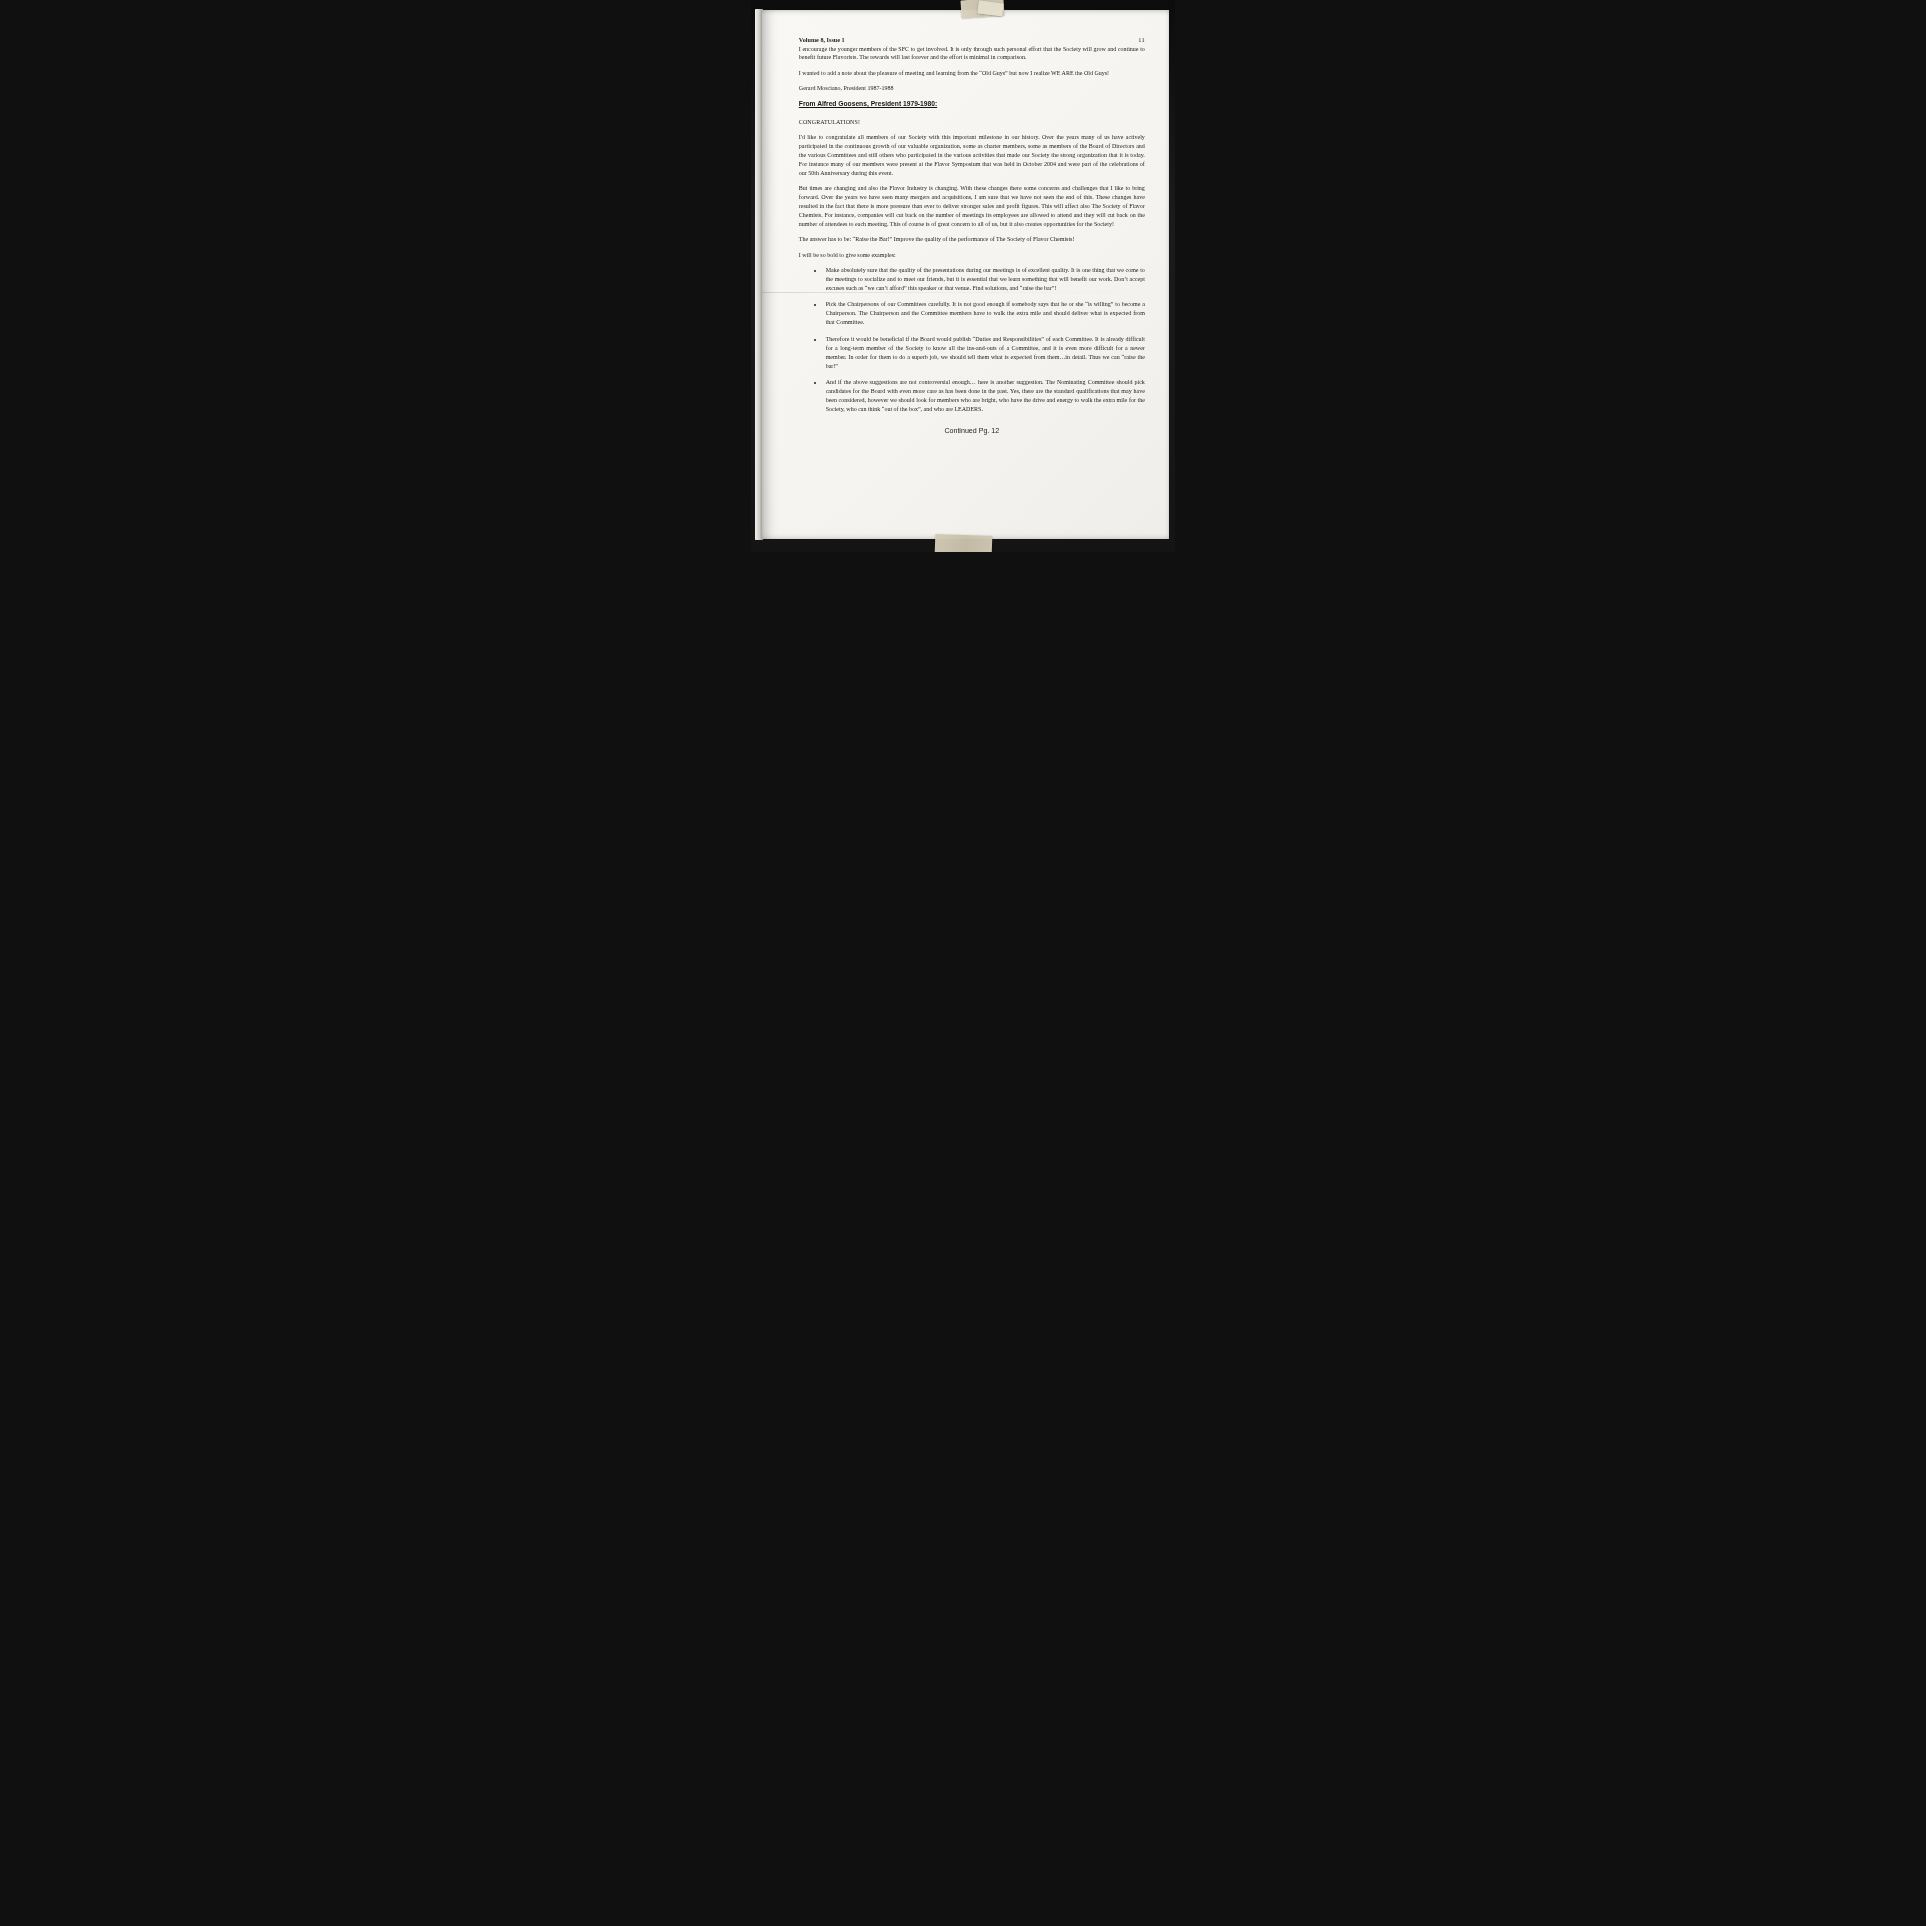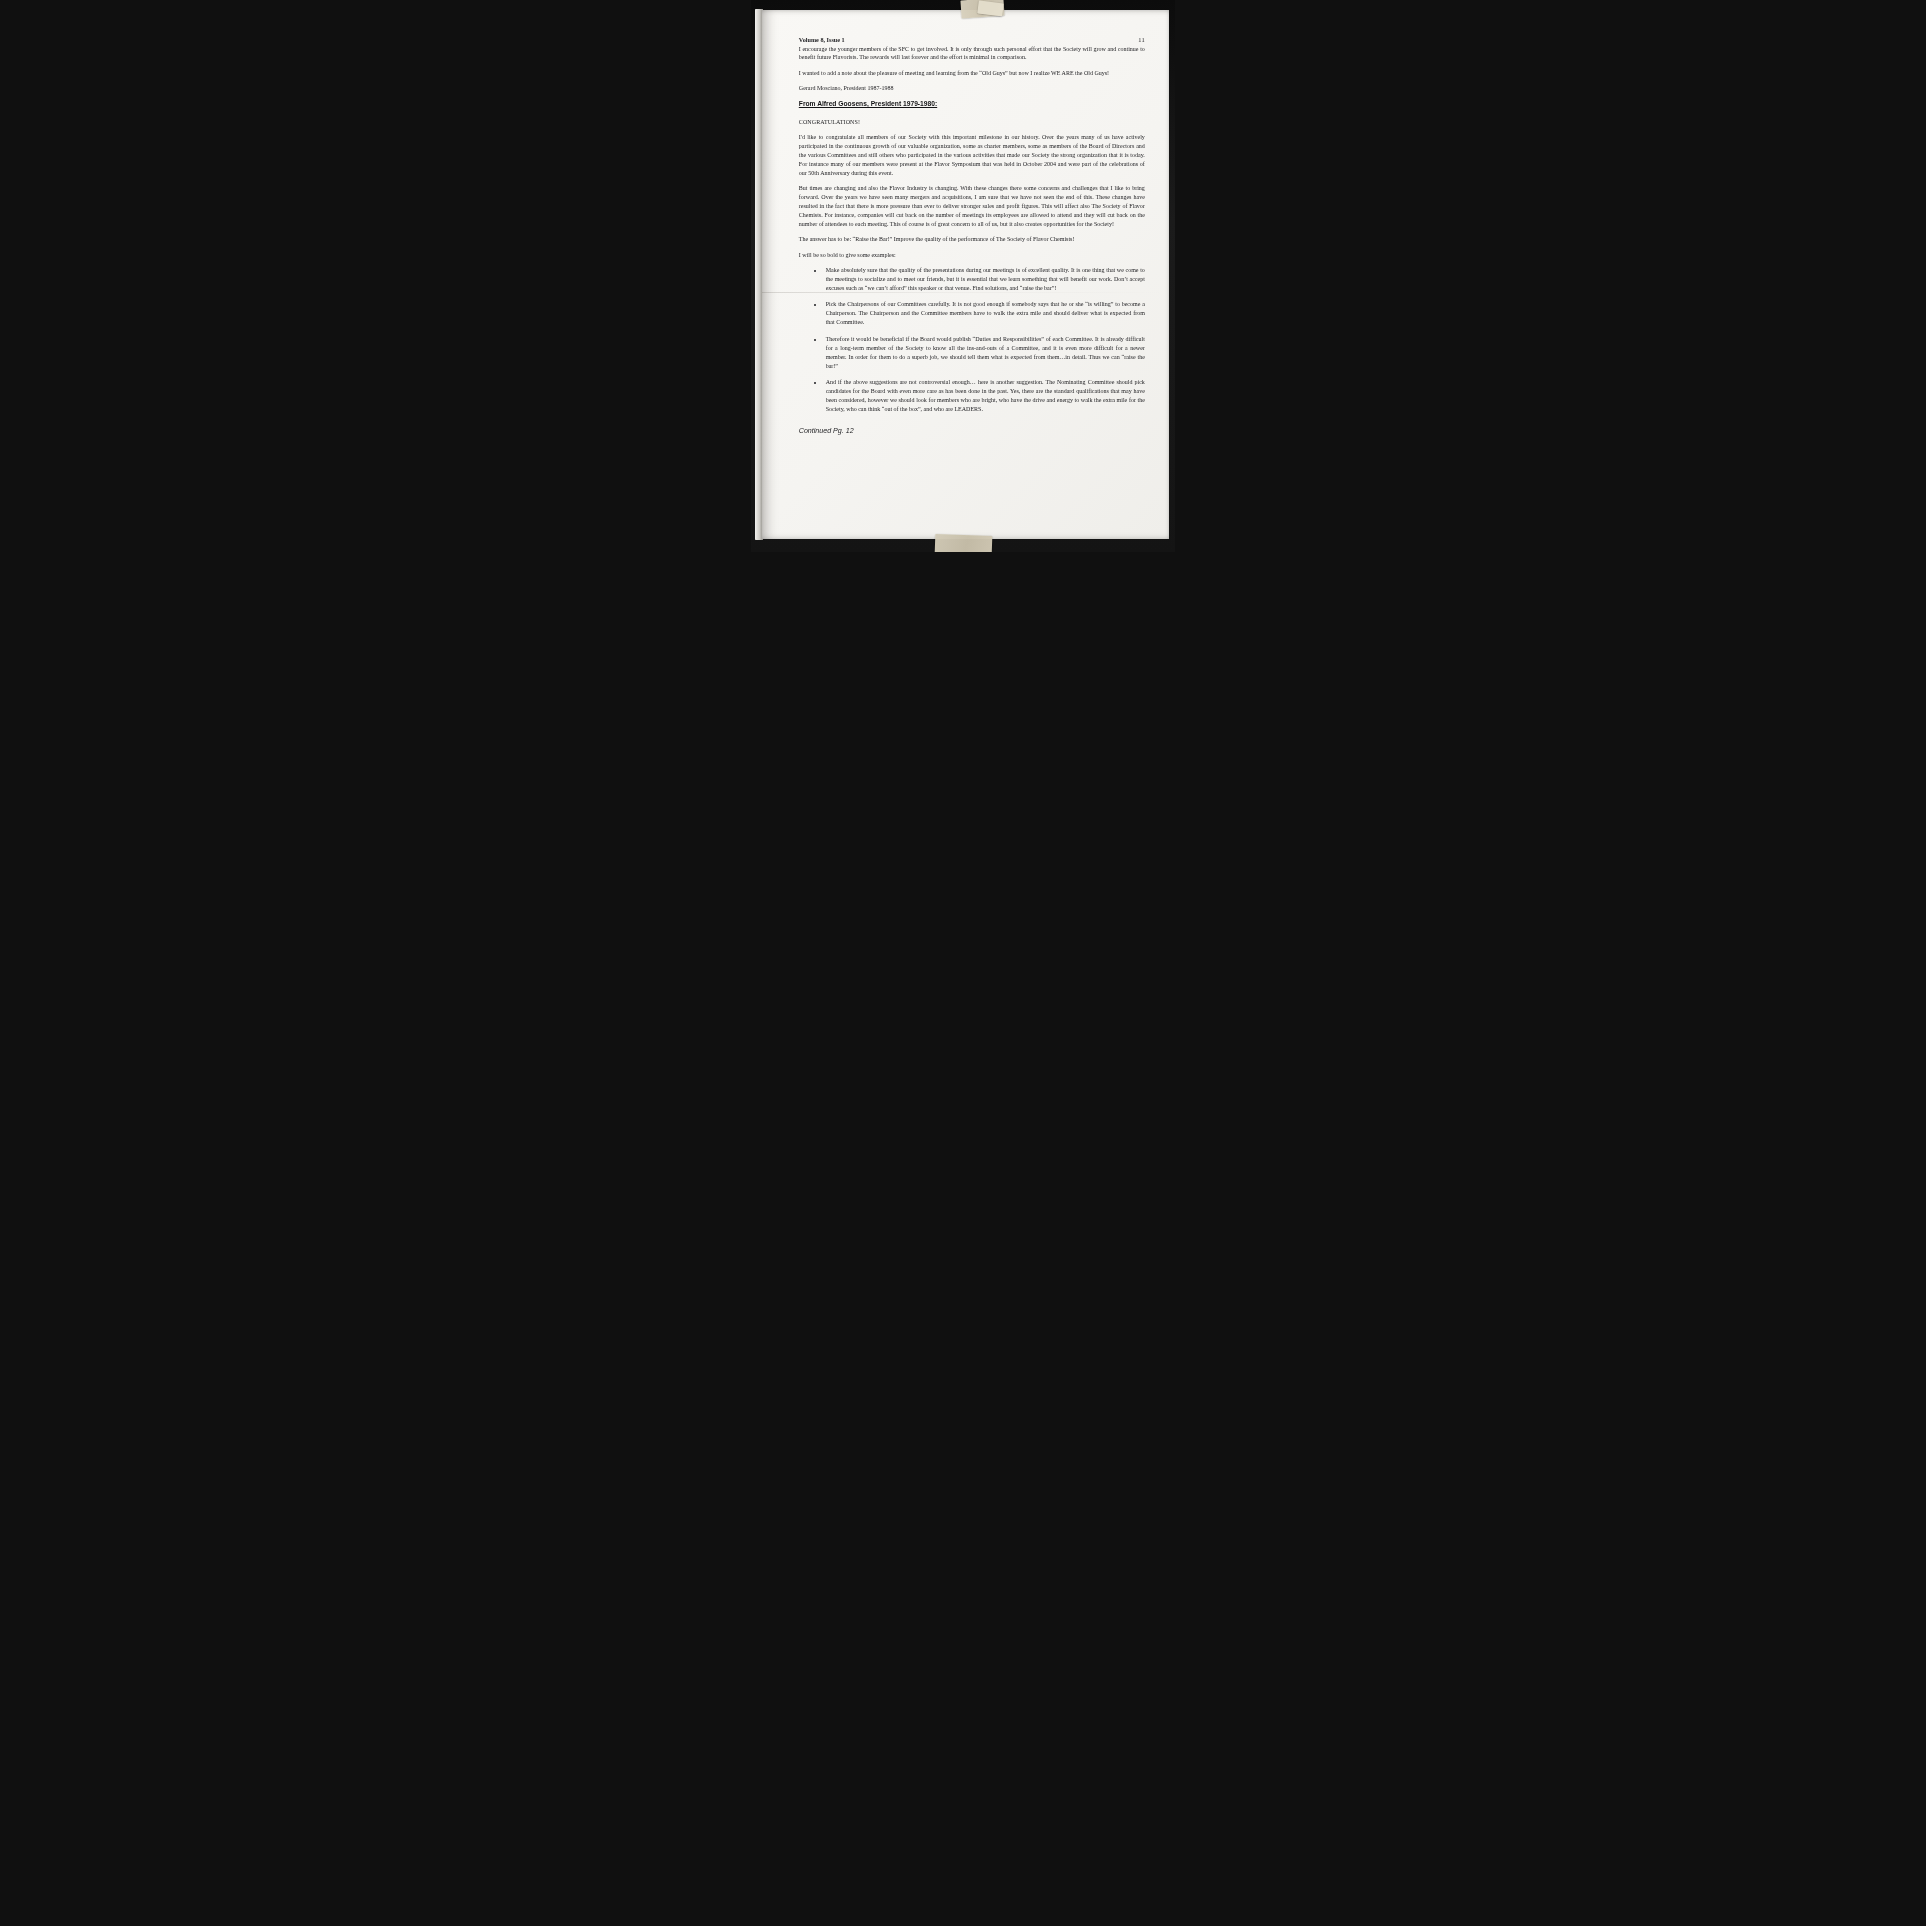--- a/index.html
+++ b/index.html
@@ -68,23 +68,23 @@
     text-underline-offset:1.2px;
     margin:3.1px 0 9.2px 0;color:#141416;
   }
   .congrats{margin:0 0 8.9px 0;letter-spacing:0.1px;}
   ul.examples{margin:2.3px 0 0 0;padding-left:25px;}
   ul.examples li{
     text-align:justify;margin:0 0 7.7px 0;padding-left:1.9px;
   }
   ul.examples li::marker{color:#1d1d20;font-size:5.4px;}
   .continued{
-    text-align:left;
+    text-align:center;
     font-family:"Liberation Sans",sans-serif;
-    font-style:italic;font-size:7.1px;color:#1f1f22;
+    font-size:7.1px;color:#1f1f22;
     margin-top:13px;
   }
 </style>
 </head>
 <body>
 
 <div class="scan">
 
   <div class="page-edge"></div>
 

